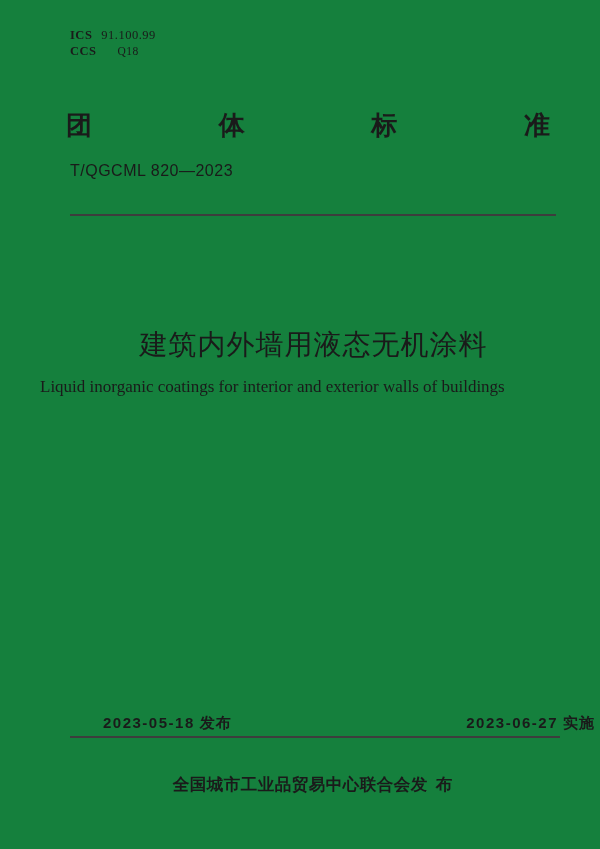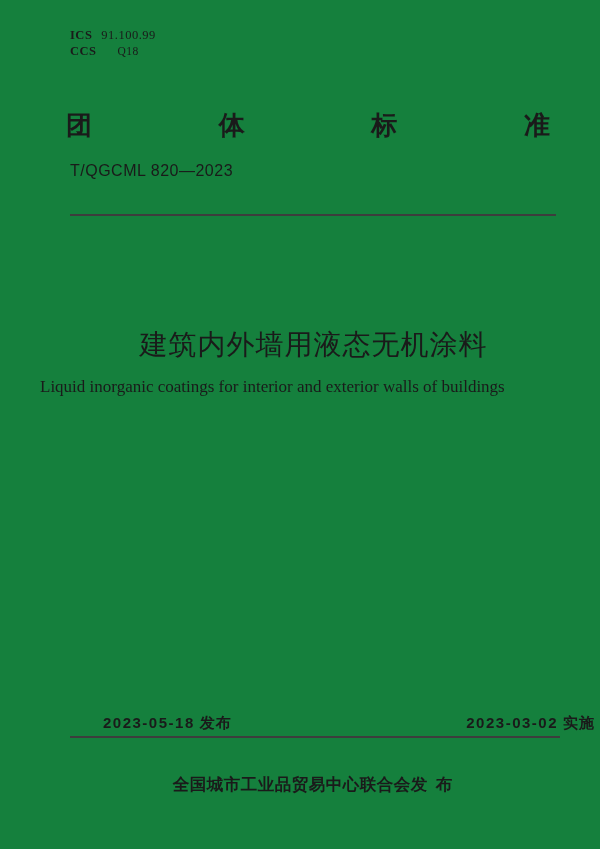--- a/index.html
+++ b/index.html
@@ -141,21 +141,21 @@
 
   <div class="cn-title">建筑内外墙用液态无机涂料</div>
 
   <div class="en-title">Liquid inorganic coatings for interior and exterior walls of buildings</div>
 
   <div class="date-row">
     <div>
       <span class="date">2023-05-18</span><span class="date-label">发布</span>
     </div>
     <div>
-      <span class="date">2023-03-02</span><span class="date-label">实施</span>
+      <span class="date">2023-06-27</span><span class="date-label">实施</span>
     </div>
   </div>
 
   <div class="rule rule-bottom"></div>
 
   <div class="publisher-row">
     <span>全国城市工业品贸易中心联合会</span><span class="publish-action">发 布</span>
   </div>
 
 </div>

